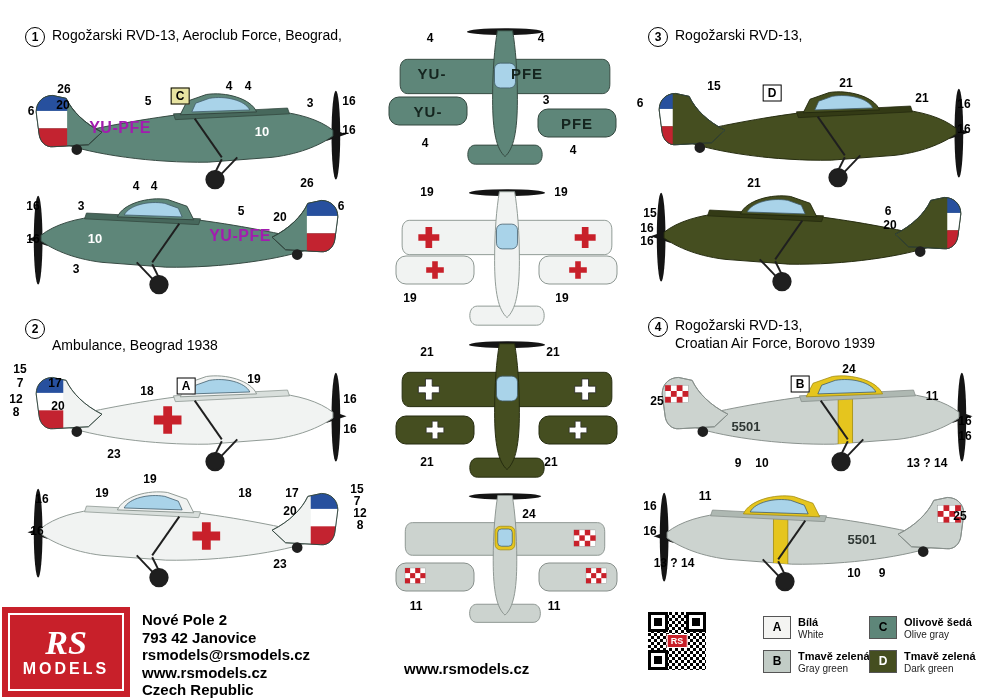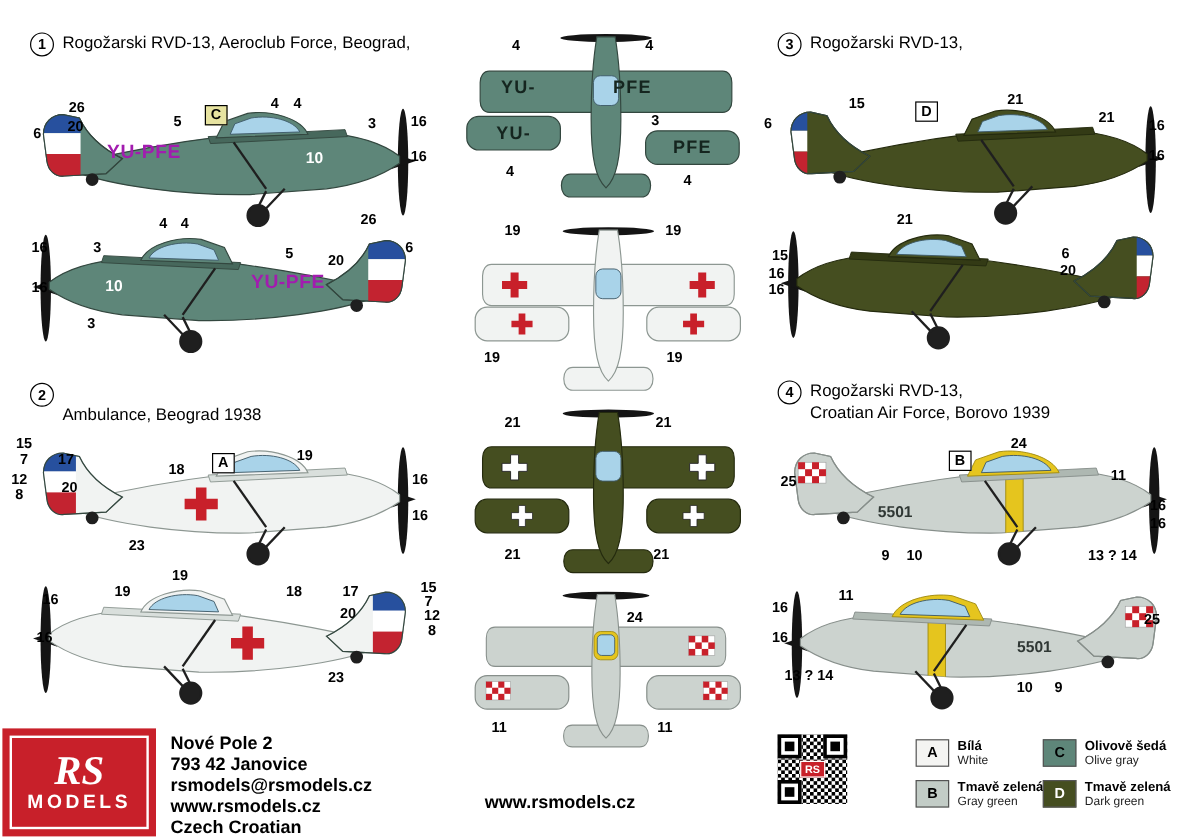--- a/index.html
+++ b/index.html
@@ -445,21 +445,21 @@
     <div class="rs-inner">
       <div class="rs-top">RS</div>
       <div class="rs-bottom">MODELS</div>
     </div>
   </div>
   <div class="address">
     <div>Nové Pole 2</div>
     <div>793 42 Janovice</div>
     <div>rsmodels@rsmodels.cz</div>
     <div>www.rsmodels.cz</div>
-    <div>Czech Croatian</div>
+    <div>Czech Republic</div>
   </div>
   <div class="site">www.rsmodels.cz</div>
   <div class="qr">
     <div class="qr-f tl"></div>
     <div class="qr-f tr"></div>
     <div class="qr-f bl"></div>
     <div class="qr-rs">RS</div>
   </div>
 
   <div class="legend">

